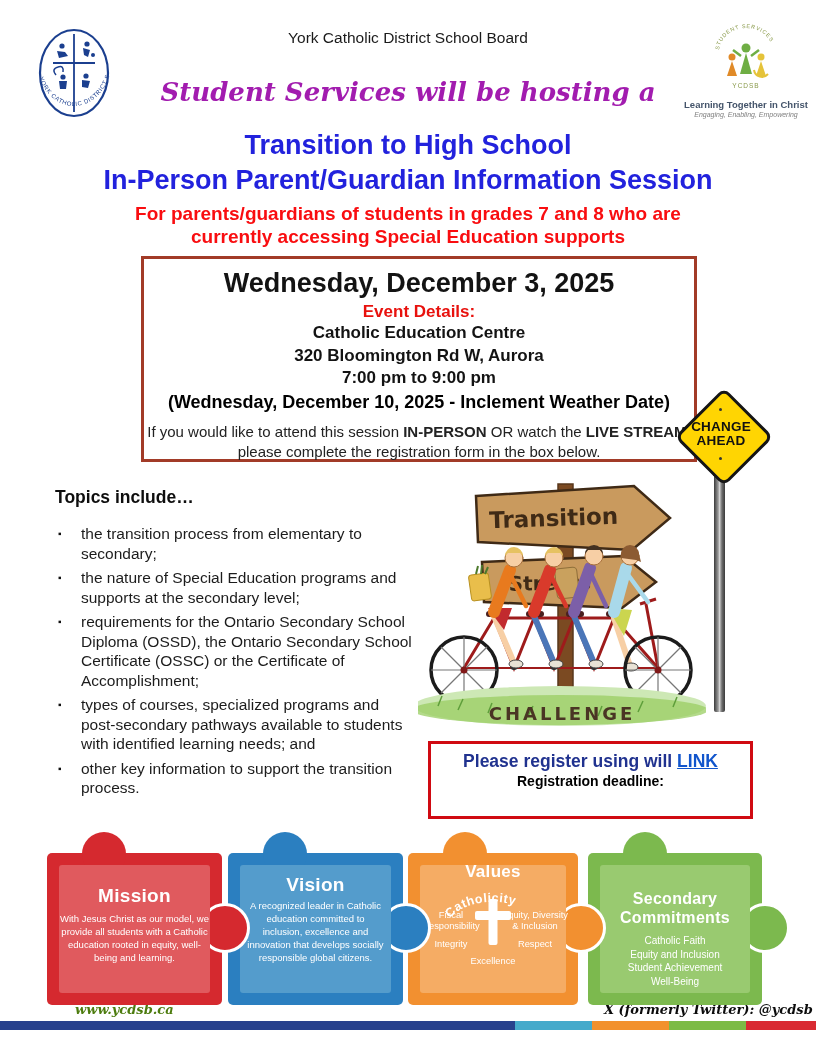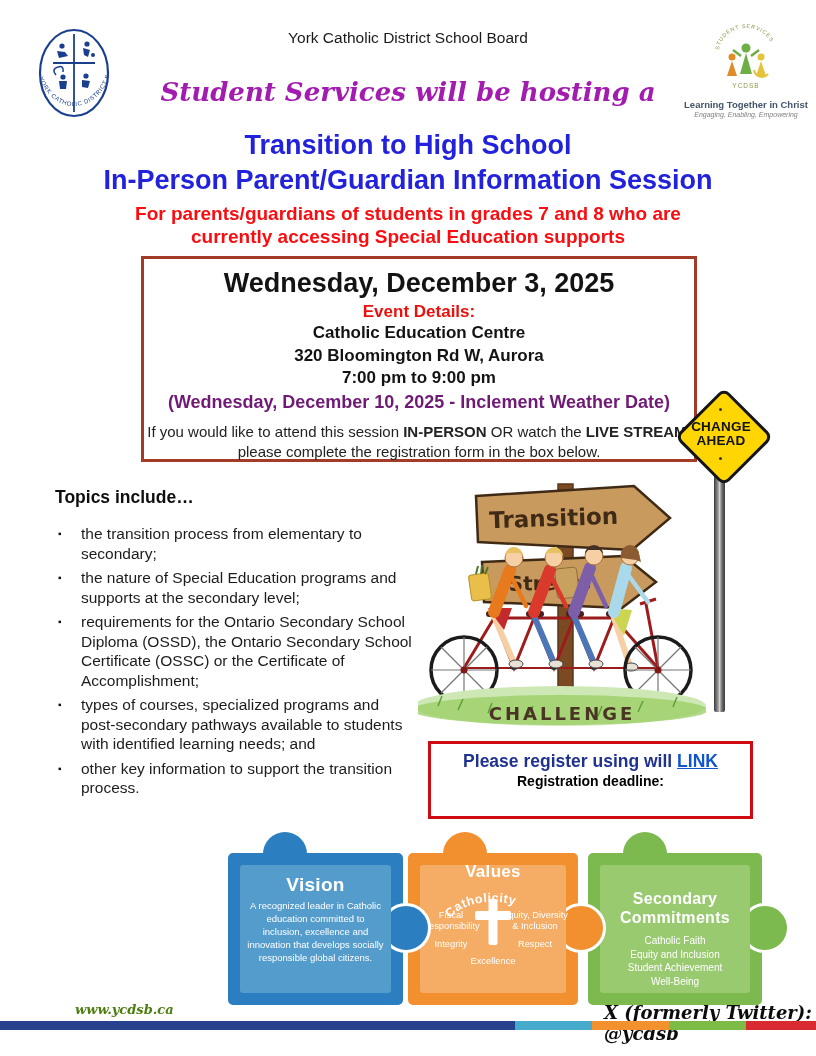--- a/index.html
+++ b/index.html
@@ -22,21 +22,21 @@
               font-size:27px;line-height:35px;color:#2222DD;white-space:nowrap;}
   .audience{top:202px;left:0;width:100%;text-align:center;font-weight:bold;
             font-size:19px;line-height:23px;color:#F90D10;}
 
   
   .event-box{top:256px;left:141px;width:550px;height:200px;border:3px solid #A23B28;
              text-align:center;z-index:1;background:#fff;}
   .event-date{margin-top:9px;font-size:27px;font-weight:bold;color:#131313;}
   .event-details{margin-top:3px;font-size:17px;font-weight:bold;color:#E8110D;}
   .event-line{font-size:17px;font-weight:bold;line-height:22.5px;color:#131313;}
-  .event-weather{font-size:18px;font-weight:bold;line-height:25px;color:#701a75;}
+  .event-weather{font-size:18px;font-weight:bold;line-height:25px;color:#000000;}
   .event-note{margin-top:7px;font-size:15px;line-height:20.5px;color:#222;}
   .event-note b{font-weight:bold;}
 
   
   .pole{top:472px;left:714px;width:11px;height:240px;z-index:5;border-radius:2px;
         background:linear-gradient(90deg,#3a3a3a,#8d8d8d 35%,#cwcfcf 50%,#6e6e6e 70%,#3a3a3a);
         background:linear-gradient(90deg,#3a3a3a,#9a9a9a 38%,#d2d2d2 50%,#6e6e6e 72%,#3a3a3a);}
   .pole-cap{top:466px;left:713px;width:13px;height:8px;background:#BCA57F;border:1px solid #6d5a3a;z-index:5;}
   .sign{top:387px;left:674px;width:94px;height:94px;z-index:6;}
   .diamond{position:absolute;left:15px;top:15px;width:64px;height:64px;background:#FFD502;
@@ -89,21 +89,21 @@
   .v-row2{margin-top:7px;}
   .v-bottom{margin-top:6px;text-align:center;}
   .p-green .content{padding-top:36px;}
   .p-green .pz-title{font-size:16px;line-height:19px;}
   .pz-items{margin-top:7px;font-size:10px;line-height:13.5px;}
 
   
   .foot-web{top:1002px;left:75px;font-family:"DejaVu Serif",serif;font-style:italic;
             font-weight:bold;font-size:13px;color:#4d7c0f;}
   .foot-social{top:1002px;left:604px;font-family:"DejaVu Serif",serif;font-style:italic;
-               font-weight:bold;font-size:18px;color:#0c0c0c;}
+               font-weight:bold;font-size:13px;color:#0c0c0c;}
   .color-bar{top:1021px;left:0;width:816px;height:9px;display:flex;}
   .color-bar .seg{height:100%;}
   .seg-navy{width:515px;background:#27418D;}
   .seg-teal{width:77px;background:#45AACB;}
   .seg-orange{width:77px;background:#F2912D;}
   .seg-green{width:77px;background:#7CBB45;}
   .seg-red{width:70px;background:#D92A32;}
 </style>
 </head>
 <body>
@@ -322,20 +322,30 @@
       </g>
       <text x="144" y="262" text-anchor="middle" font-size="18" font-weight="bold" fill="#4A3524" letter-spacing="3" font-family="DejaVu Sans, sans-serif">CHALLENGE</text>
     </svg>
   </div>
 
   <div class="abs reg-box">
     <div class="reg-line1"><span>Please register using will </span><a href="#">LINK</a></div>
     <div class="reg-line2">Registration deadline:</div>
   </div>
 
+  <div class="piece p-red">
+    <div class="tab-top"></div>
+    <div class="tab-right"></div>
+    <div class="neck"></div>
+    <div class="inner"></div>
+    <div class="content">
+      <div class="pz-title">Mission</div>
+      <div class="pz-body">With Jesus Christ as our model, we provide all students with a Catholic education rooted in equity, well-being and learning.</div>
+    </div>
+  </div>
 
   <div class="piece p-blue">
     <div class="tab-top"></div>
     <div class="tab-right"></div>
     <div class="neck"></div>
     <div class="inner"></div>
     <div class="content">
       <div class="pz-title">Vision</div>
       <div class="pz-body">A recognized leader in Catholic education committed to inclusion, excellence and innovation that develops socially responsible global citizens.</div>
     </div>

